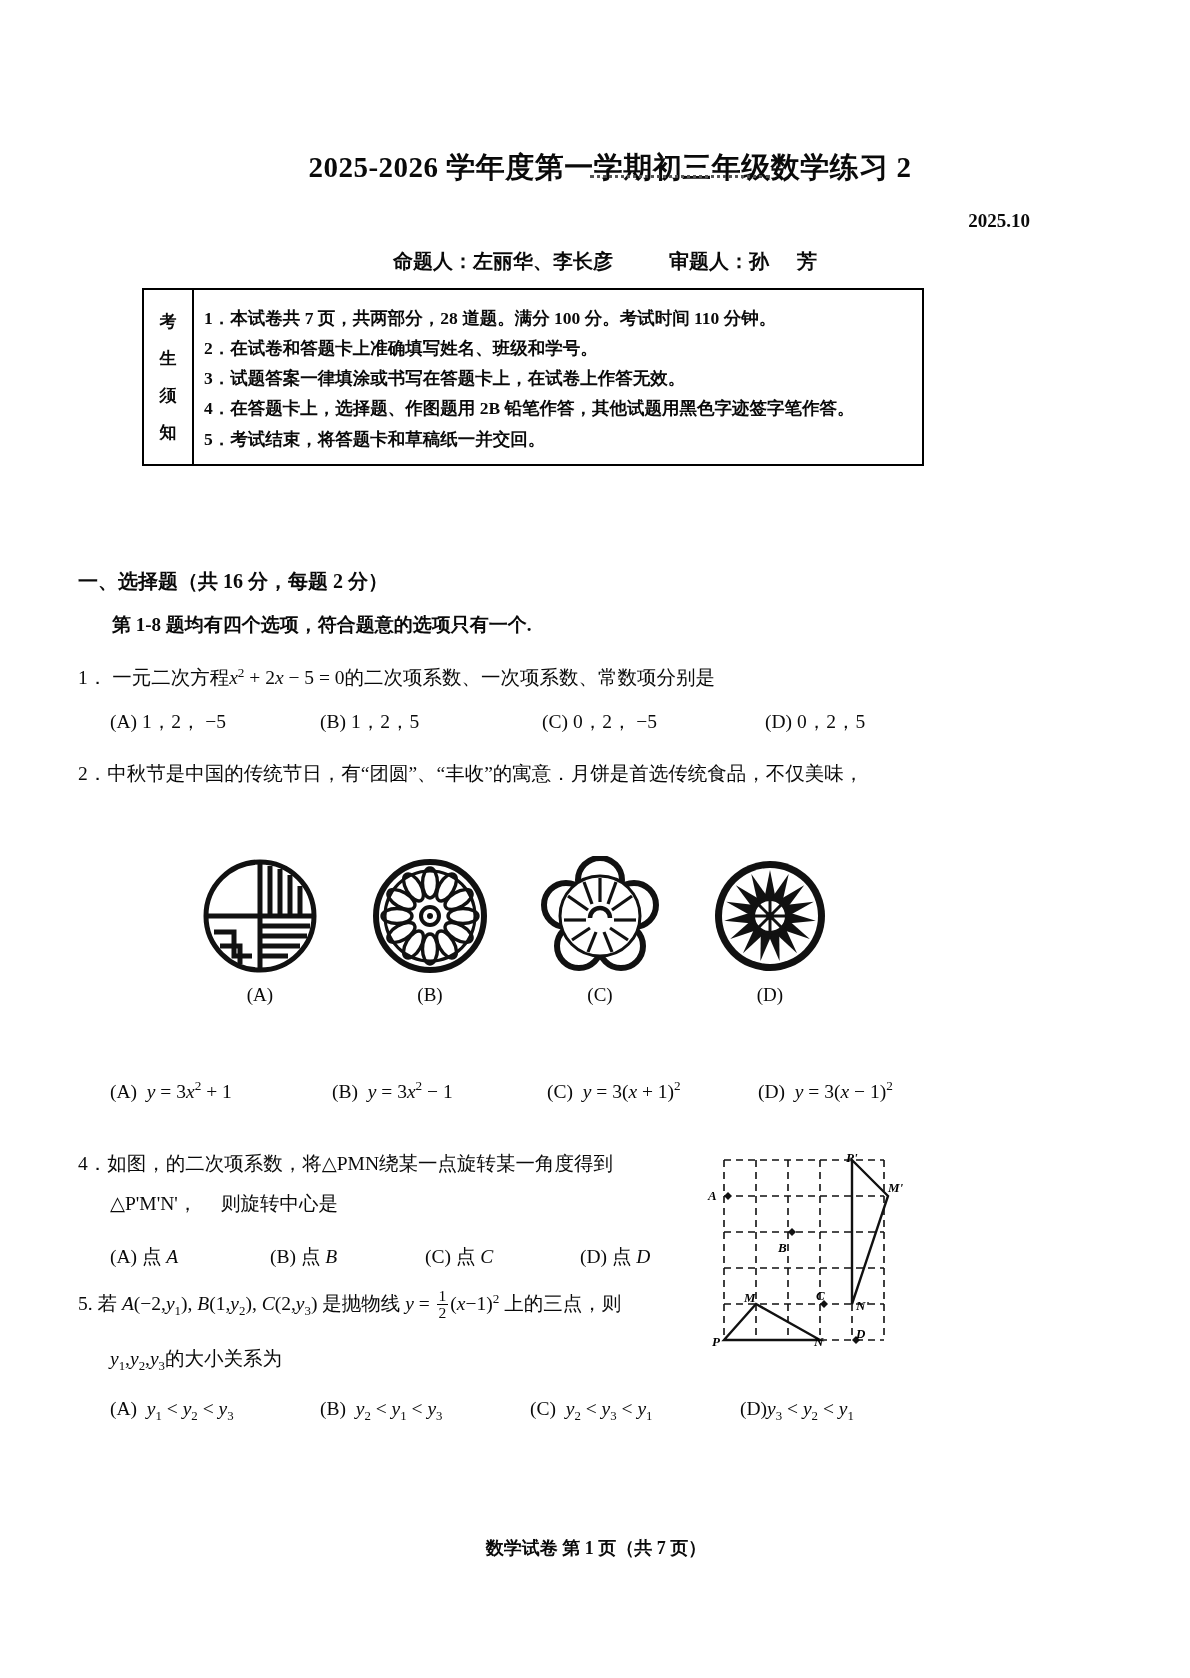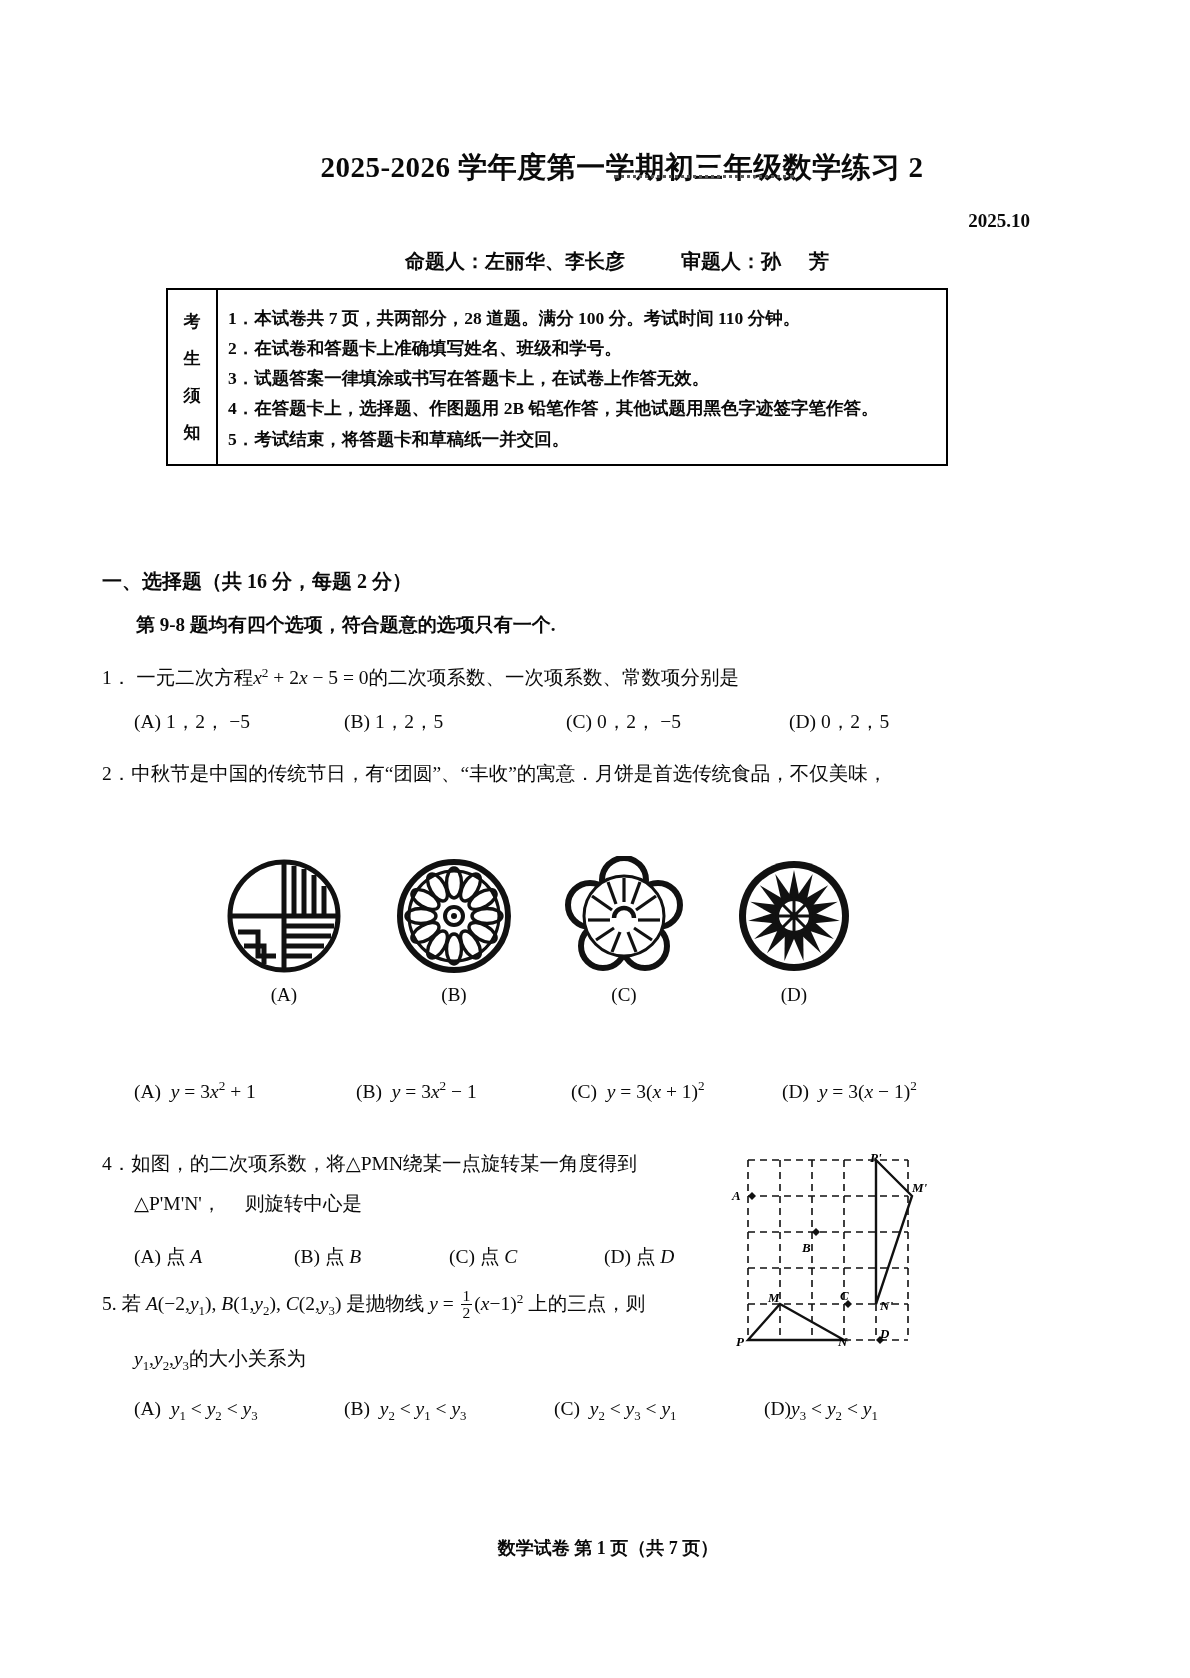--- a/index.html
+++ b/index.html
@@ -12,21 +12,20 @@
     height: 1678px;
     position: relative;
     font-family: "Liberation Serif", "DejaVu Serif", serif;
     color: #0a0a0a;
     overflow: hidden;
   }
   .page {
     position: absolute;
     inset: 0;
     padding: 0;
-    margin-left: 24px;
   }
 
   
   .doc-title {
     position: absolute;
     top: 148px;
     left: 0;
     width: 100%;
     text-align: center;
     font-size: 29px;
@@ -232,21 +231,21 @@
       <div class="notice-item">1．本试卷共 7 页，共两部分，28 道题。满分 100 分。考试时间 110 分钟。</div>
       <div class="notice-item">2．在试卷和答题卡上准确填写姓名、班级和学号。</div>
       <div class="notice-item">3．试题答案一律填涂或书写在答题卡上，在试卷上作答无效。</div>
       <div class="notice-item">4．在答题卡上，选择题、作图题用 2B 铅笔作答，其他试题用黑色字迹签字笔作答。</div>
       <div class="notice-item">5．考试结束，将答题卡和草稿纸一并交回。</div>
     </div>
   </div>
   <div class="notice-strike"></div>
 
   <div class="sec-heading">一、选择题（共 16 分，每题 2 分）</div>
-  <div class="sec-sub">第 9-8 题均有四个选项，符合题意的选项只有一个.</div>
+  <div class="sec-sub">第 1-8 题均有四个选项，符合题意的选项只有一个.</div>
 
   <div class="q" style="top:662px; left:78px;">
     <span>1．</span>
     <span>一元二次方程</span><span><i class="v">x</i><sup class="e">2</sup> + 2<i class="v">x</i> − 5 = 0</span><span>的二次项系数、一次项系数、常数项分别是</span>
   </div>
   <div class="opts" style="top:708px; left:110px; width:960px;">
     <span class="opt" style="left:0;"><span>(A)</span> <span>1，2， −5</span></span>
     <span class="opt" style="left:210px;"><span>(B)</span> <span>1，2，5</span></span>
     <span class="opt" style="left:432px;"><span>(C)</span> <span>0，2， −5</span></span>
     <span class="opt" style="left:655px;"><span>(D)</span> <span>0，2，5</span></span>

